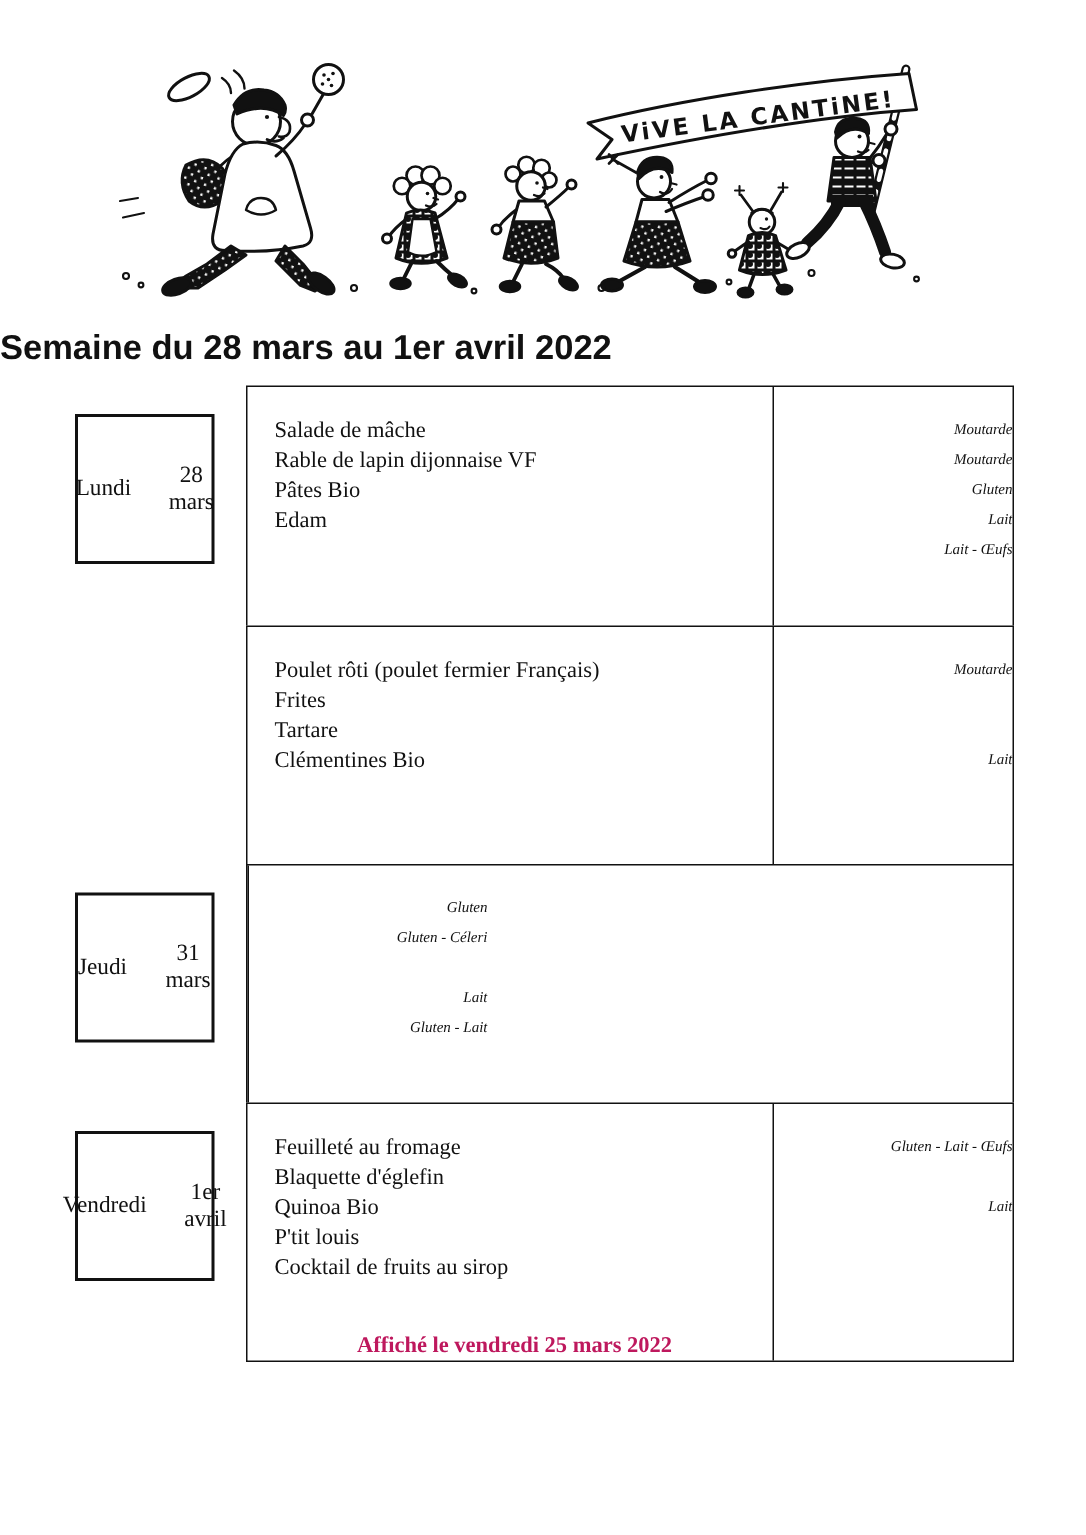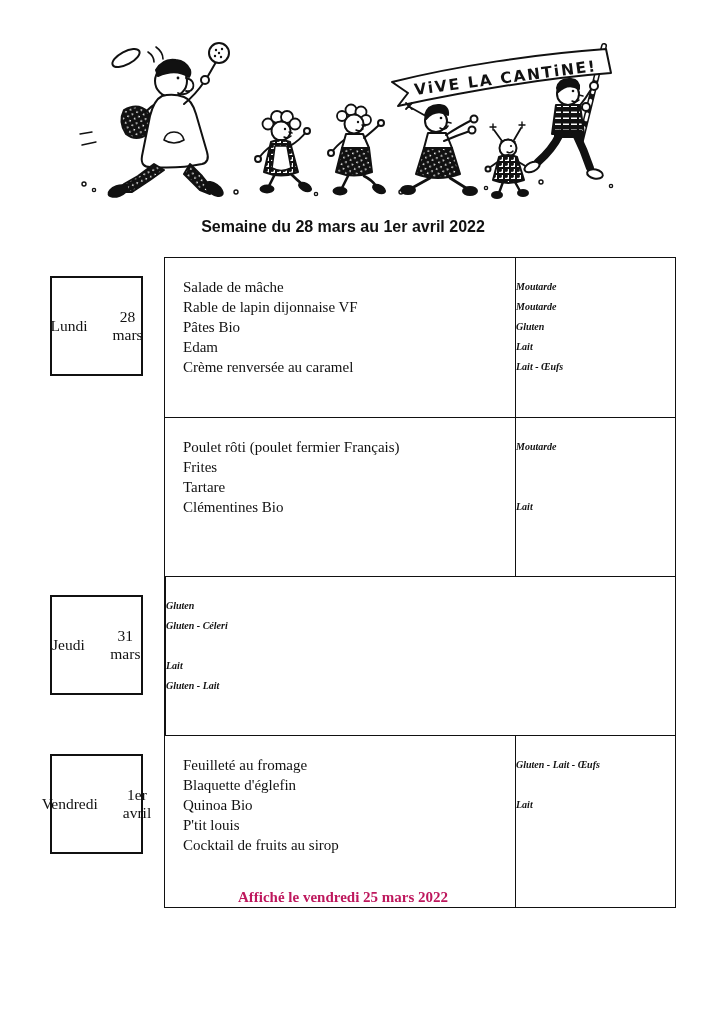--- a/index.html
+++ b/index.html
@@ -26,24 +26,24 @@
     letter-spacing: 1.8px;
     fill: #111;
     stroke: none;
   }
   .title {
     position: absolute;
     top: 218px;
     left: 0;
     width: 686px;
     margin: 0;
-    text-align: center;
+    text-align: left;
     font-family: "Liberation Sans", sans-serif;
     font-weight: bold;
-    font-size: 16px;
+    font-size: 23px;
     color: #111;
   }
   .block {
     position: absolute;
     left: 0;
     width: 724px;
     height: 137px;
   }
   .day-box {
     position: absolute;
@@ -88,22 +88,22 @@
     height: 20px;
     line-height: 20px;
     font-size: 15px;
     white-space: nowrap;
   }
   .allergen-row {
     height: 20px;
     line-height: 20px;
     font-size: 10px;
     font-style: italic;
-    font-weight: 700;
-    text-align: left;
+    font-weight: 400;
+    text-align: right;
     white-space: nowrap;
   }
   .footer {
     position: absolute;
     top: 889px;
     left: 0;
     width: 686px;
     text-align: center;
     font-weight: bold;
     font-size: 15px;
@@ -282,21 +282,20 @@
     <div class="day-box">
       <div class="day-name">Lundi</div>
       <div class="day-date">28 mars</div>
     </div>
     <div class="menu-table">
       <div class="items-col">
             <div class="item-row">Salade de mâche</div>
             <div class="item-row">Rable de lapin dijonnaise VF</div>
             <div class="item-row">Pâtes Bio</div>
             <div class="item-row">Edam</div>
-            <div class="item-row">Crème renversée au caramel</div>
           </div>
       <div class="allergens-col">
             <div class="allergen-row">Moutarde</div>
             <div class="allergen-row">Moutarde</div>
             <div class="allergen-row">Gluten</div>
             <div class="allergen-row">Lait</div>
             <div class="allergen-row">Lait - Œufs</div>
           </div>
     </div>
   </section>

